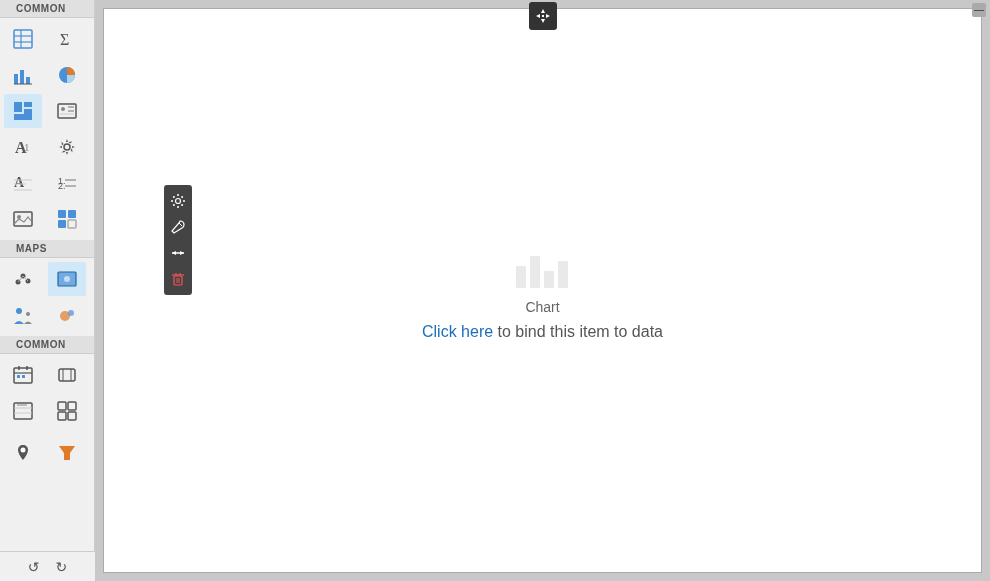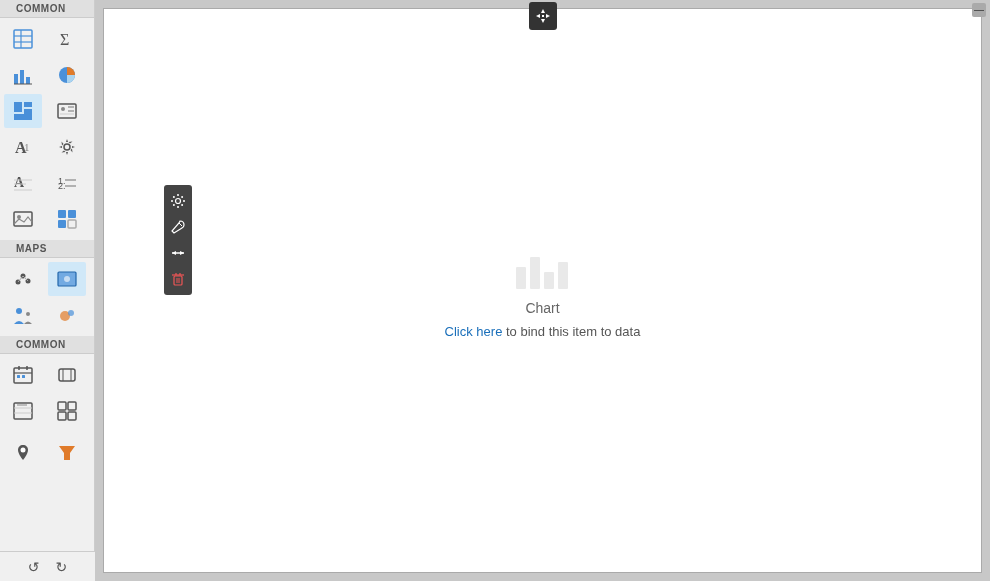--- a/index.html
+++ b/index.html
@@ -99,21 +99,21 @@
       opacity: 0.25;
     }
 
     .chart-label {
       color: #666;
       font-size: 14px;
     }
 
     .chart-bind-text {
       color: #555;
-      font-size: 13px;
+      font-size: 16px;
     }
 
     .chart-bind-text a {
       color: #1a6fba;
       text-decoration: none;
     }
 
     
     .move-handle {
       position: absolute;

